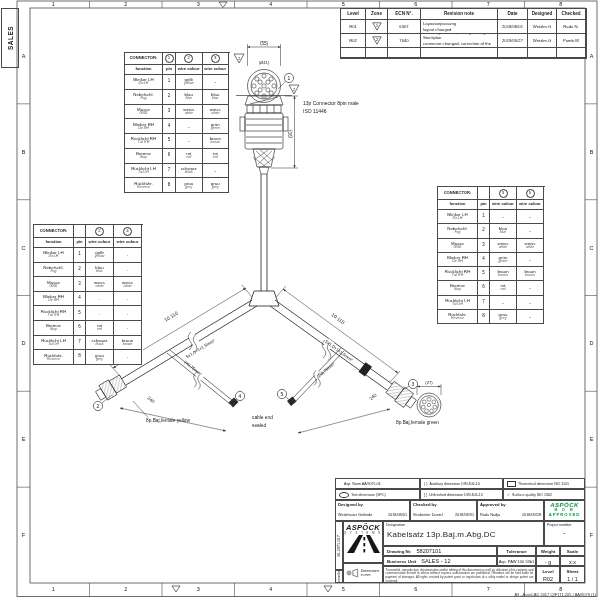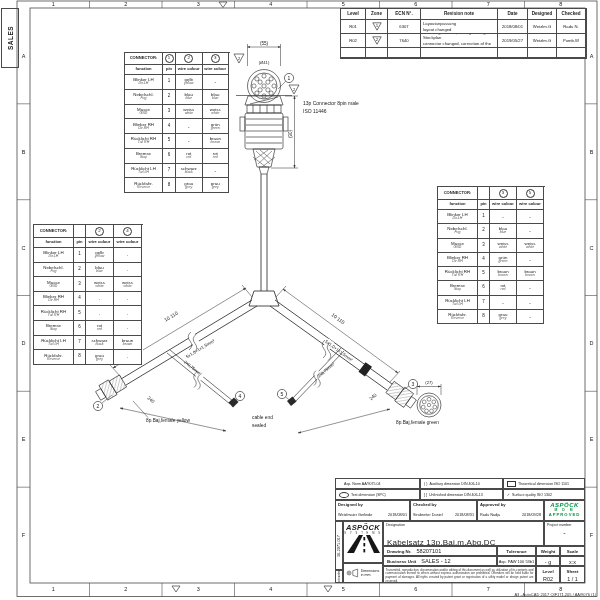--- a/index.html
+++ b/index.html
@@ -32,21 +32,21 @@
   .sym-oval{display:inline-block;width:8px;height:4px;border:0.6px solid #333;border-radius:50%;flex:0 0 auto;}
   .sym-rect{display:inline-block;width:7px;height:4px;border:0.6px solid #333;flex:0 0 auto;}
   .signc .lab{font-size:4.2px;font-weight:700;padding:1px 0 0 2px;}
   .signc .nm{display:flex;justify-content:space-between;font-size:3.8px;padding:6px 2px 0 2px;}
   .stamp{color:#009640;text-align:center;line-height:1.15;padding-top:1px;}
   .stamp .b1{font-size:6px;font-weight:700;font-style:italic;letter-spacing:0.5px;}
   .stamp .b2{font-size:3.4px;font-weight:700;letter-spacing:2px;}
   .stamp .b3{font-size:4.2px;font-weight:700;letter-spacing:1px;}
   .lblsm{font-size:3.6px;padding:1px 0 0 2px;}
   .valdash{font-size:7px;text-align:center;margin-top:2px;}
-  .desig{font-size:8px;padding-left:3px;margin-top:11px;letter-spacing:0.2px;}
+  .desig{font-size:8px;padding-left:3px;margin-top:3px;letter-spacing:0.2px;}
   .kv{display:flex;align-items:center;padding-left:3px;}
   .kv .k{font-size:4.4px;font-weight:700;}
   .kv .v{font-size:5.6px;margin-left:5px;}
   .cv{font-size:4.4px;font-weight:700;text-align:center;padding-top:1.5px;}
   .cvv{font-size:4px;text-align:center;padding-top:2px;}
   .cvv2{font-size:5.4px;text-align:center;padding-top:2px;}
   .discl{font-size:3px;line-height:1.3;padding:1.5px;color:#333;text-align:justify;}
   .logoc{text-align:center;}
   .logo-brand{font-size:7.5px;font-weight:700;font-style:italic;letter-spacing:0.3px;margin-top:1px;}
   .logo-sub{font-size:2.6px;letter-spacing:1.6px;}

